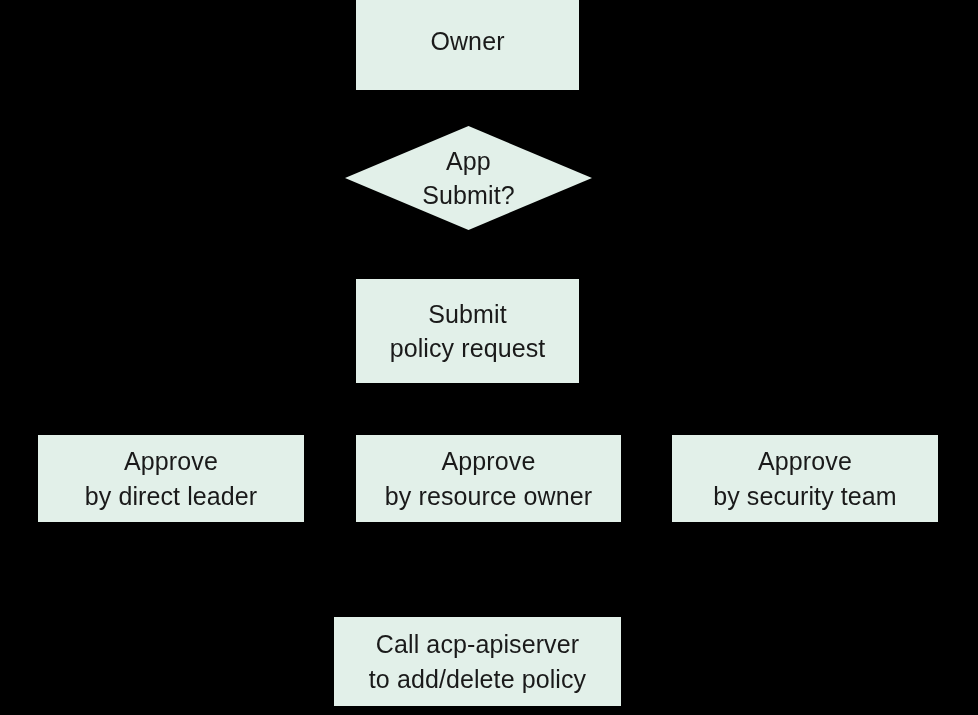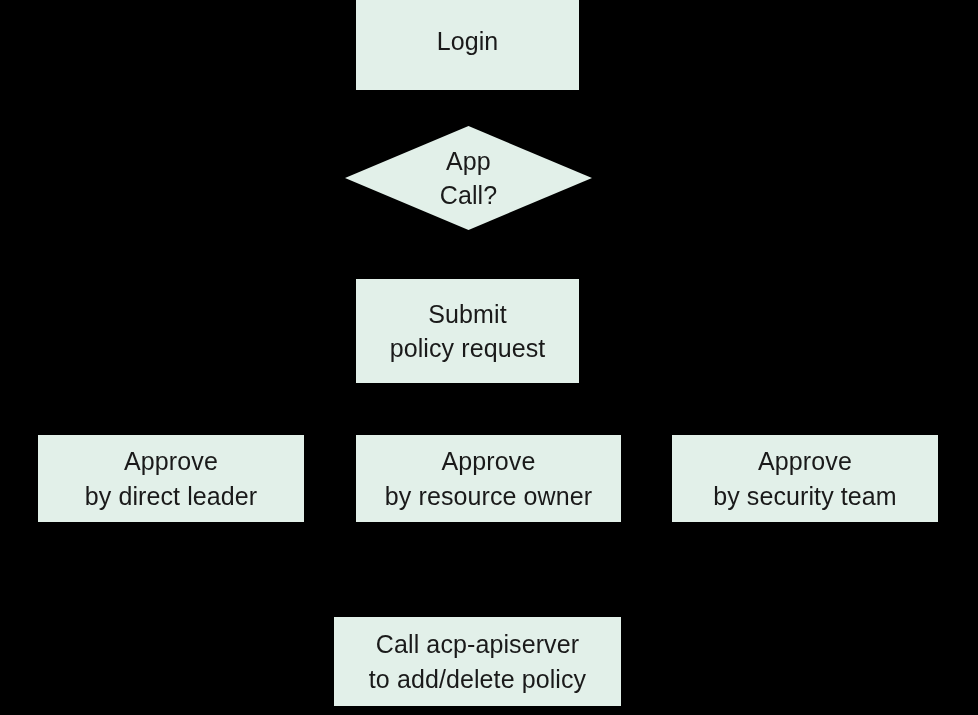--- a/index.html
+++ b/index.html
@@ -72,27 +72,27 @@
   <div class="connector" style="left:170px; top:404px; width:2px; height:31px;"></div>
   <div class="connector" style="left:487px; top:404px; width:2px; height:31px;"></div>
   <div class="connector" style="left:804px; top:404px; width:2px; height:31px;"></div>
   <div class="connector" style="left:170px; top:522px; width:2px; height:60px;"></div>
   <div class="connector" style="left:487px; top:522px; width:2px; height:60px;"></div>
   <div class="connector" style="left:804px; top:522px; width:2px; height:60px;"></div>
   <div class="connector" style="left:170px; top:581px; width:636px; height:2px;"></div>
   <div class="connector" style="left:477px; top:581px; width:2px; height:36px;"></div>
 
   <div class="node process" style="left:356px; top:-8px; width:223px; height:98px;">
-    <span class="node-label">Login</span>
+    <span class="node-label">Owner</span>
   </div>
 
   <div class="node decision" style="left:345px; top:126px; width:247px; height:104px;">
     <span class="diamond-shape"></span>
     <span class="node-label">App
-Call?</span>
+Submit?</span>
   </div>
 
   <div class="node process" style="left:356px; top:279px; width:223px; height:104px;">
     <span class="node-label">Submit
 policy request</span>
   </div>
 
   <div class="node process" style="left:38px; top:435px; width:266px; height:87px;">
     <span class="node-label">Approve
 by direct leader</span>

